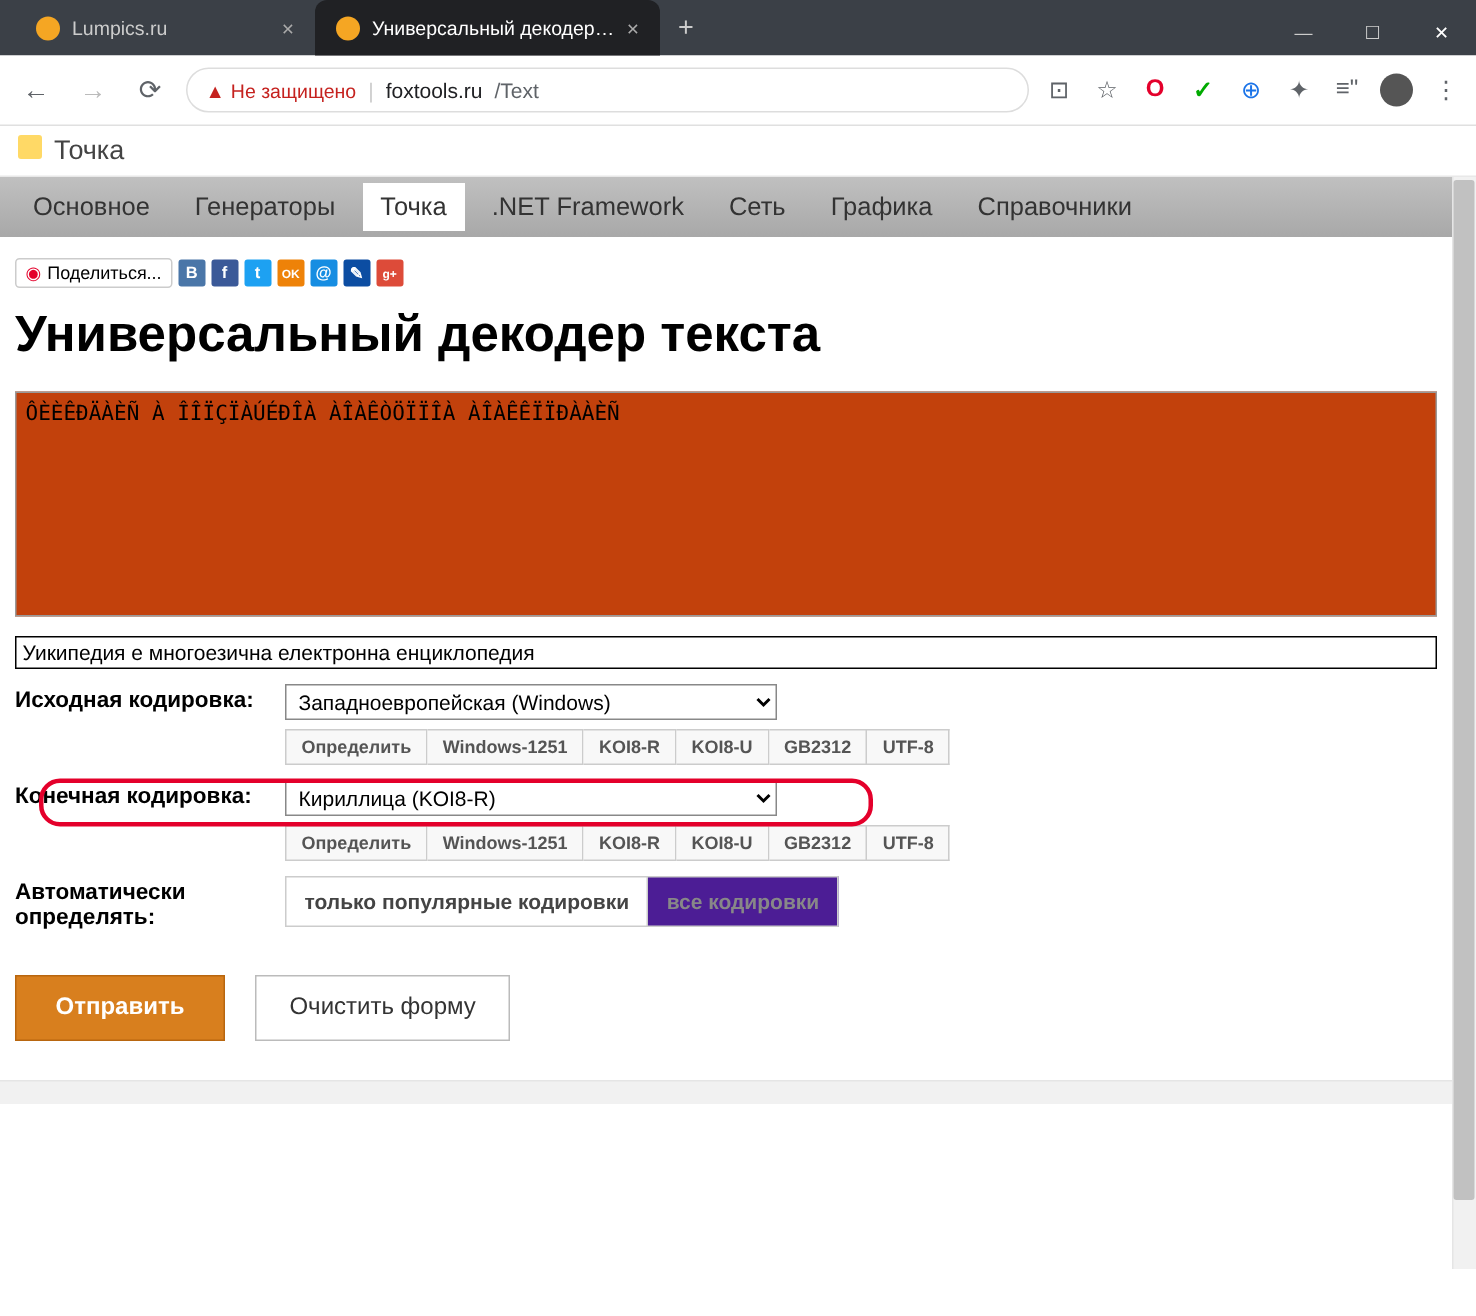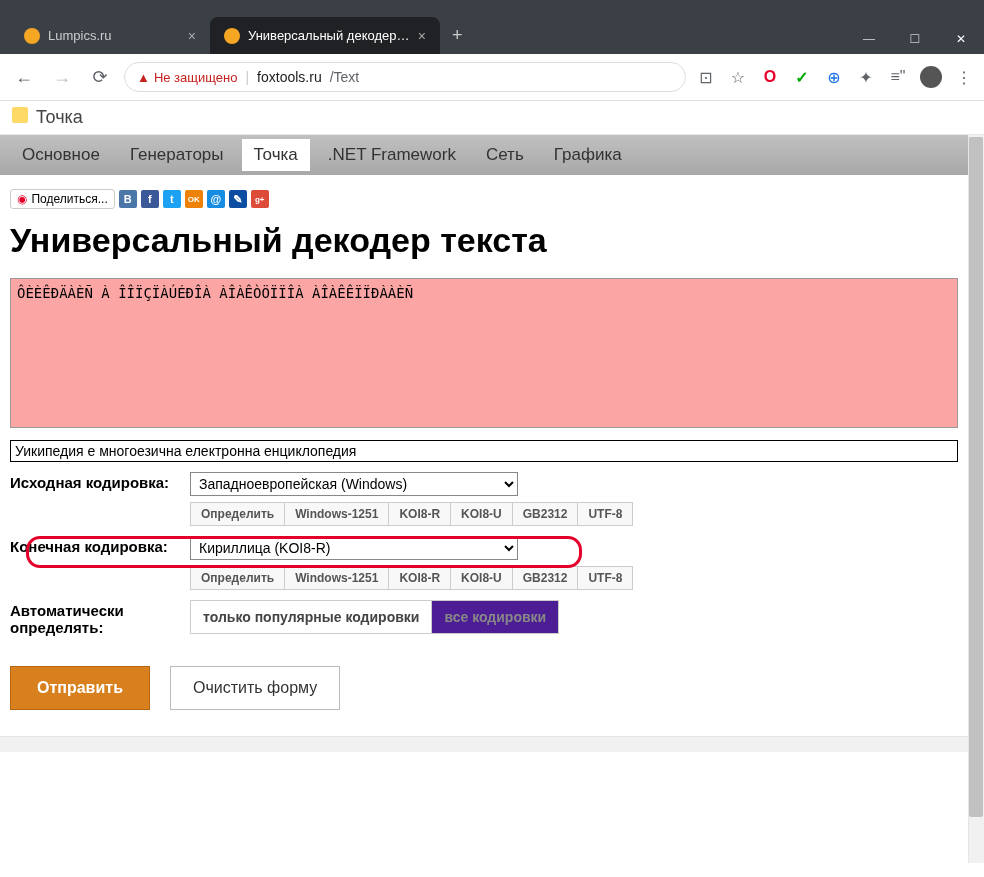--- a/index.html
+++ b/index.html
@@ -1,19 +1,19 @@
 <!DOCTYPE html>
 <html><head>
 <meta charset="utf-8">
 <style>
 * { box-sizing: border-box; margin: 0; padding: 0; }
 body { font-family: Arial, sans-serif; background: #fff; width: 984px; height: 877px; overflow: hidden; }
 
 
-.titlebar { background: #3b4047; height: 54px; display: flex; align-items: flex-end; }
+.titlebar { background: #3b4047; height: 37px; display: flex; align-items: flex-end; }
 .tabs { display: flex; margin-left: 10px; }
 .tab { padding: 8px 14px; font-size: 13px; color: #ccc; display: flex; align-items: center; gap: 8px; border-radius: 8px 8px 0 0; min-width: 200px; max-width: 230px; }
 .tab.active { background: #202124; color: #fff; }
 .tab .favicon { width: 16px; height: 16px; border-radius: 8px; display: inline-block; }
 .tab .title { flex: 1; white-space: nowrap; overflow: hidden; text-overflow: ellipsis; }
 .tab .close { color: #aaa; cursor: pointer; font-size: 14px; }
 .new-tab { color: #ccc; padding: 8px 12px; font-size: 18px; cursor: pointer; }
 .window-controls { margin-left: auto; display: flex; }
 .win-btn { width: 46px; height: 30px; color: #ccc; text-align: center; line-height: 30px; font-size: 12px; cursor: pointer; }
 .win-btn.close { color: #fff; }
@@ -47,21 +47,21 @@
 .menu-sub .sitem { padding: 4px 10px; color: #333; cursor: pointer; }
 .menu-sub .sitem.active { font-weight: bold; }
 
 .content { padding: 14px 10px; }
 .share-row { display: flex; align-items: center; gap: 4px; margin-bottom: 12px; }
 .share-btn { border: 1px solid #ccc; border-radius: 3px; padding: 2px 6px; font-size: 12px; background: #fff; display: flex; align-items: center; gap: 4px; cursor: pointer; }
 .social { width: 18px; height: 18px; border-radius: 2px; display: inline-flex; align-items: center; justify-content: center; font-size: 11px; color: #fff; font-weight: bold; cursor: pointer; }
 
 h1 { font-size: 34px; font-weight: bold; margin: 10px 0 18px 0; }
 
-.input-area { width: 100%; height: 150px; border: 1px solid #999; padding: 6px; font-family: monospace; font-size: 14px; background: #fca5a5; resize: none; }
+.input-area { width: 100%; height: 150px; border: 1px solid #999; padding: 6px; font-family: monospace; font-size: 14px; background: #c2410c; resize: none; }
 .output-area { width: 100%; height: 22px; border: 1px solid #000; padding: 2px 4px; font-size: 14px; background: #fff; margin-top: 8px; display: flex; align-items: center; white-space: nowrap; overflow: hidden; }
 
 .form-row { display: flex; align-items: flex-start; margin-top: 10px; }
 .form-label { width: 180px; font-weight: bold; font-size: 15px; padding-top: 2px; }
 .form-control { flex: 1; }
 .sel { width: 328px; height: 24px; border: 1px solid #888; font-size: 14px; padding: 1px 4px; background: #fff; }
 .enc-buttons { display: flex; margin-top: 6px; }
 .enc-btn { padding: 4px 10px; font-size: 12px; font-weight: bold; color: #555; border: 1px solid #ccc; background: #f8f8f8; cursor: pointer; }
 .enc-btn + .enc-btn { border-left: none; }
 .mode-btn { padding: 8px 12px; font-size: 14px; font-weight: bold; color: #444; border: 1px solid #ccc; background: #fff; cursor: pointer; }
@@ -137,20 +137,21 @@
     </div>
 <div class="page" style="padding-right:16px">
 
   <div class="menu-main">
     <span class="mitem">Основное</span>
     <span class="mitem">Генераторы</span>
     <span class="mitem active">Точка</span>
     <span class="mitem">.NET Framework</span>
     <span class="mitem">Сеть</span>
     <span class="mitem">Графика</span>
+    <span class="mitem">Справочники</span>
   </div>
 
 
   <div class="content" style="position:relative">
     <div class="share-row">
       <span class="share-btn">
         <span style="color:#e4002b">◉</span>
         <span>Поделиться...</span>
       </span>
       <span class="social" style="background:#4a76a8">B</span>

